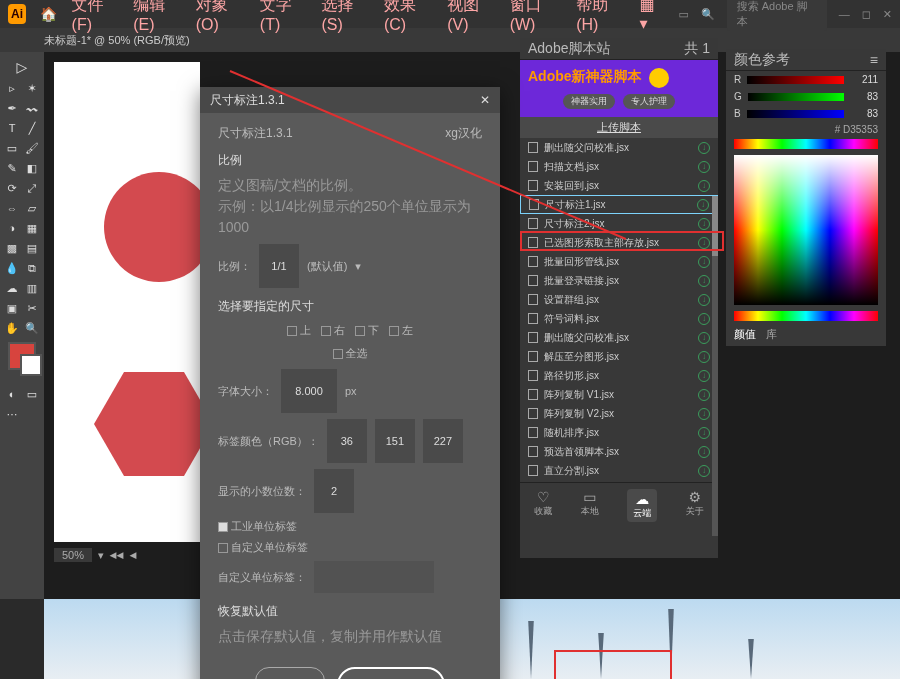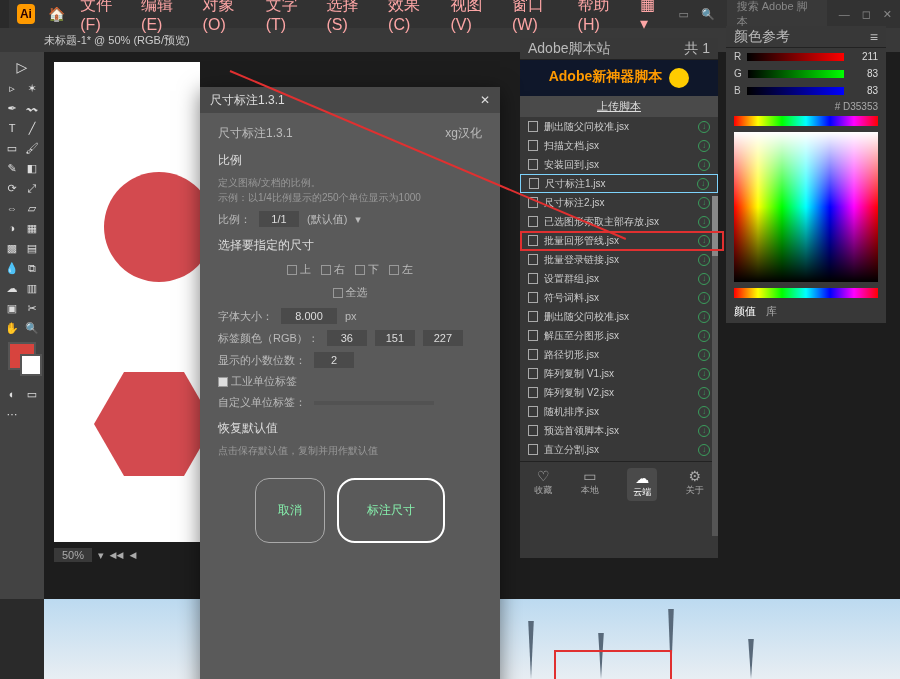--- a/index.html
+++ b/index.html
@@ -1,19 +1,19 @@
 <!DOCTYPE html>
 <html><head>
 <meta charset="utf-8">
 <style>
 * { margin: 0; padding: 0; box-sizing: border-box; font-family: "Microsoft YaHei", sans-serif; }
 body { background: #2a2a2a; width: 900px; height: 679px; overflow: hidden; position: relative; color: #ccc; font-size: 11px; }
 
 
-.menubar { height: 28px; background: #323232; display: flex; align-items: center; padding: 0 8px; gap: 14px; margin-left: 9px; }
+.menubar { height: 28px; background: #323232; display: flex; align-items: center; padding: 0 8px; gap: 14px; }
 .app-logo { width: 20px; height: 20px; background: #ff9a00; border-radius: 4px; display: flex; align-items: center; justify-content: center; color: #2a0000; font-weight: bold; font-size: 12px; }
 .home-icon { color: #ddd; font-size: 14px; }
 .menu-item { color: #fca5a5; font-size: 16px; }
 .menubar-right { margin-left: auto; display: flex; gap: 12px; align-items: center; color: #888; }
 .search-box { background: #393939; padding: 2px 10px; border-radius: 3px; color: #888; font-size: 11px; width: 100px; }
 .win-controls { display: flex; gap: 12px; }
 
 
 .doctab-bar { height: 24px; background: #393939; display: flex; align-items: center; padding: 0 44px; }
 .doc-tab { color: #ccc; font-size: 11px; }
@@ -39,56 +39,56 @@
 
 .sky { position: absolute; left: 44px; bottom: 0; width: 856px; height: 80px; background: linear-gradient(180deg, #bcdaf0 0%, #e8eef3 100%); z-index: 0; }
 .stalactite { position: absolute; bottom: 0; width: 14px; height: 60px; background: #58697a; clip-path: polygon(30% 0, 70% 0, 50% 100%); }
 
 
 .dialog { position: absolute; left: 200px; top: 40px; width: 300px; height: 620px; background: #5a5a5a; z-index: 20; box-shadow: 0 4px 20px rgba(0,0,0,0.5); margin-top: 47px; }
 .dialog-title { background: #484848; height: 26px; display: flex; align-items: center; justify-content: space-between; padding: 0 10px; color: #ddd; font-size: 12px; }
 .dialog-body { padding: 12px 18px; color: #bbb; font-size: 11px; }
 .dialog-head { display: flex; justify-content: space-between; font-size: 12px; margin-bottom: 10px; }
 .sec-title { font-size: 12px; color: #ddd; margin: 10px 0 6px; }
-.sec-desc { color: #999; font-size: 10px; line-height: 1.5; }
+.sec-desc { color: #999; font-size: 14px; line-height: 1.5; }
 .row { display: flex; align-items: center; gap: 8px; margin: 6px 0; }
-.inp { background: #4a4a4a; border: none; color: #ddd; padding: 2px 6px; font-size: 11px; width: 40px; text-align: center; }
+.inp { background: #4a4a4a; border: none; color: #ddd; padding: 16px 6px; font-size: 11px; width: 40px; text-align: center; }
 .inp.wide { width: 56px; }
 .inp.wider { width: 120px; background: #525252; }
 .cb-group { display: flex; gap: 10px; justify-content: center; margin: 8px 0; }
 .cb-item { display: flex; align-items: center; gap: 3px; }
 .cb { width: 10px; height: 10px; border: 1px solid #999; display: inline-block; }
 .cb.checked { background: #ddd; }
 .btn-row { display: flex; gap: 12px; justify-content: center; margin-top: 20px; }
 .btn { border: 1px solid #aaa; border-radius: 14px; padding: 4px 22px; color: #86efac; font-size: 12px; background: transparent; }
 .btn.primary { border: 2px solid #fff; border-radius: 18px; padding: 22px 28px; }
 .red-box { position: absolute; border: 2px solid #e03030; }
 
 
 .scripts-panel { position: absolute; left: 520px; top: 38px; width: 198px; height: 520px; background: #383838; z-index: 15; }
 .panel-tab { height: 22px; display: flex; align-items: center; padding: 0 8px; color: #bbb; font-size: 14px; border-bottom: 1px solid #222; justify-content: space-between; }
-.panel-head { background: #0f172a; padding: 8px; text-align: center; }
+.panel-head { background: #6d28d9; padding: 8px; }
 .brand-title { color: #ff9a00; font-size: 14px; font-weight: bold; display: inline-block; }
 .brand-icon { display: inline-block; width: 20px; height: 20px; background: #ffcc00; border-radius: 50%; vertical-align: middle; margin-left: 4px; }
 .pill-row { display: flex; justify-content: center; gap: 8px; margin-top: 6px; }
 .pill { background: #555; border-radius: 8px; padding: 1px 8px; font-size: 9px; color: #ddd; }
 .cat-bar { background: #4a4a4a; text-align: center; padding: 3px; font-size: 11px; color: #ddd; text-decoration: underline; }
 .script-list { overflow: hidden; }
 .script-item { display: flex; align-items: center; padding: 2px 8px; font-size: 10px; color: #ccc; gap: 6px; height: 19px; }
 .script-item.hl { border: 1px solid #7dd3fc; }
 .file-icon { width: 10px; height: 11px; border: 1px solid #aaa; display: inline-block; }
 .dl-icon { margin-left: auto; width: 12px; height: 12px; border: 1px solid #3a9d5c; border-radius: 50%; color: #3a9d5c; font-size: 8px; display: flex; align-items: center; justify-content: center; }
 .panel-foot { display: flex; justify-content: space-around; padding: 6px 0; border-top: 1px solid #222; margin-top: 2px; }
 .foot-item { text-align: center; font-size: 9px; color: #aaa; }
 .foot-item .ico { font-size: 14px; display: block; }
 .foot-item.active { color: #fff; background: #4a4a4a; padding: 2px 6px; border-radius: 4px; }
 .vscroll { width: 6px; background: #555; position: absolute; right: 0; }
 
 
-.color-panel { position: absolute; right: 14px; top: 26px; width: 160px; background: #383838; z-index: 10; }
+.color-panel { position: absolute; right: 14px; top: 49px; width: 160px; background: #383838; z-index: 10; }
 .slider-row { display: flex; align-items: center; gap: 6px; padding: 3px 8px; font-size: 10px; }
 .slider-track { flex: 1; height: 8px; background: linear-gradient(90deg, #000, #f00); position: relative; }
 .slider-track.g { background: linear-gradient(90deg, #000, #0f0); }
 .slider-track.b { background: linear-gradient(90deg, #000, #00f); }
 .slider-val { width: 28px; text-align: right; color: #ddd; }
 .hex-row { text-align: right; padding: 2px 8px; font-size: 10px; color: #aaa; }
 .spectrum { width: 144px; height: 150px; margin: 6px auto; background:
   linear-gradient(0deg, #000 0%, transparent 50%, #fff 100%),
   linear-gradient(90deg, #f00, #ff0, #0f0, #0ff, #00f, #f0f, #f00);
   position: relative; }
@@ -249,20 +249,24 @@
       <span class="inp">227</span>
     </div>
     <div class="row">
       <span>显示的小数位数：</span>
       <span class="inp">2</span>
     </div>
     <div class="row cb-item">
         <span class="cb checked"></span>
         <span>工业单位标签</span>
       </div>
+    <div class="row cb-item">
+        <span class="cb"></span>
+        <span>自定义单位标签</span>
+      </div>
     <div class="row">
       <span>自定义单位标签：</span>
       <span class="inp wider"></span>
     </div>
 
     <div class="sec-title">恢复默认值</div>
     <div class="sec-desc">点击保存默认值，复制并用作默认值</div>
 
     <div class="btn-row">
       <button class="btn">取消</button>
@@ -273,20 +277,24 @@
 </div>
 
 <div class="scripts-panel">
   <div class="panel-tab">
     <span>Adobe脚本站</span>
     <span>共 1</span>
   </div>
   <div class="panel-head">
     <span class="brand-title">Adobe新神器脚本</span>
     <span class="brand-icon"></span>
+    <div class="pill-row">
+      <span class="pill">神器实用</span>
+      <span class="pill">专人护理</span>
+    </div>
   </div>
   <div class="cat-bar">上传脚本</div>
   <div class="script-list" id="script-list">
       <div class="script-item">
         <span class="file-icon"></span>
         <span>删出随父问校准.jsx</span>
         <span class="dl-icon">↓</span>
       </div>
       <div class="script-item">
         <span class="file-icon"></span>

